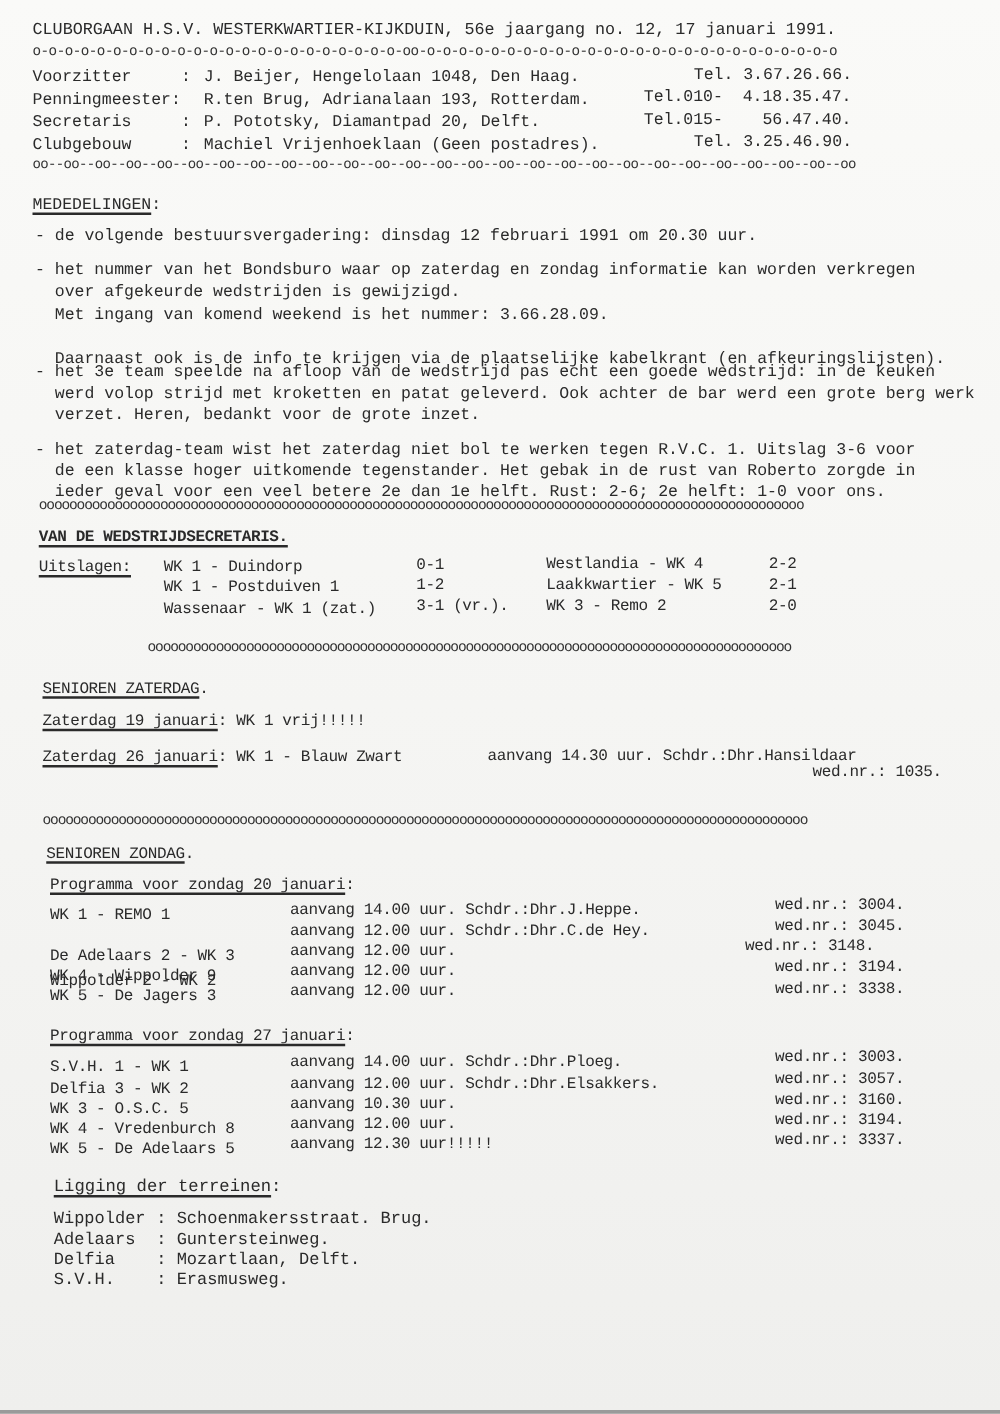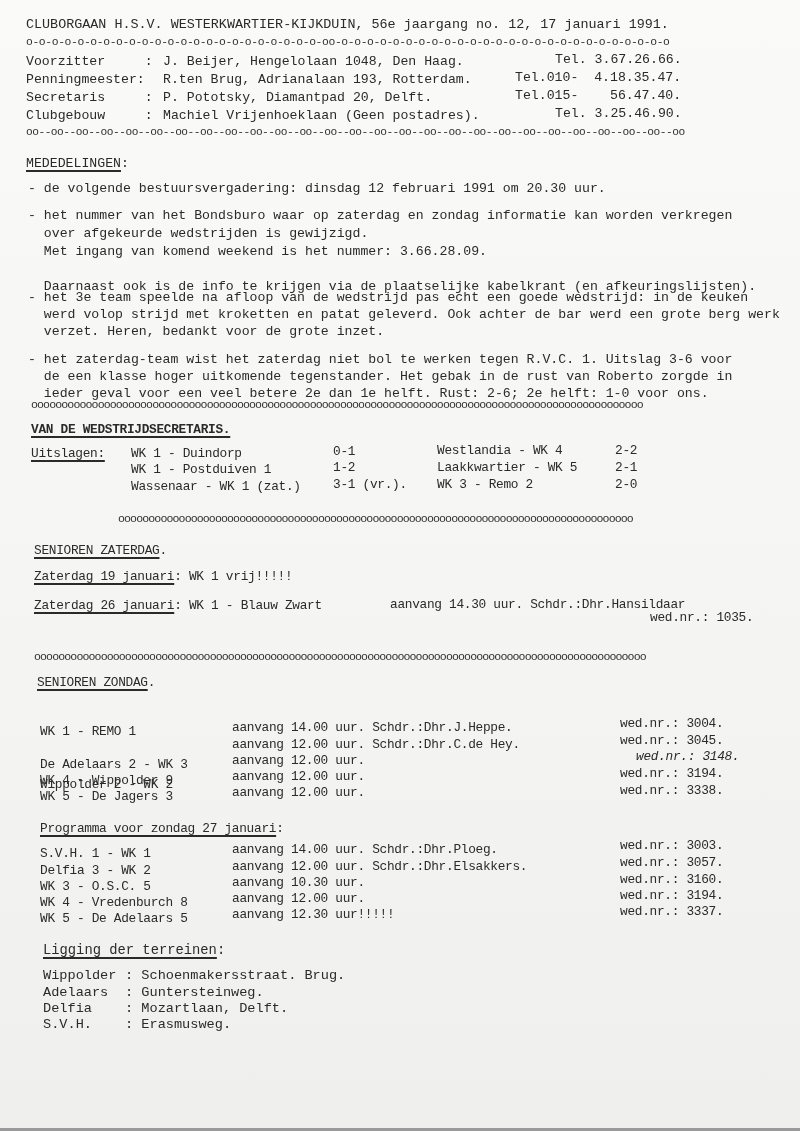--- a/index.html
+++ b/index.html
@@ -97,33 +97,34 @@
   <div class="abs narrow" style="left:34px; top:569px;"><span class="u">Zaterdag 19 januari</span><span>: WK 1 vrij!!!!!</span></div>
 
   <div class="abs narrow" style="left:34px; top:598px;"><span class="u">Zaterdag 26 januari</span><span>: WK 1 - Blauw Zwart</span></div>
   <div class="abs narrow" style="left:390px; top:597px;">aanvang 14.30 uur. Schdr.:Dhr.Hansildaar</div>
   <div class="abs narrow" style="left:650px; top:610px;">wed.nr.: 1035.</div>
 
   <div class="sep" style="left:34px; top:650px; width:760px; font-size:11.6px; letter-spacing:-0.9px;">ooooooooooooooooooooooooooooooooooooooooooooooooooooooooooooooooooooooooooooooooooooooooooooooooooooo</div>
 
   <div class="abs narrow" style="left:37px; top:675px;"><span class="u">SENIOREN ZONDAG</span><span>.</span></div>
 
+  <div class="abs narrow" style="left:40px; top:700px;"><span class="u">Programma voor zondag 20 januari</span><span>:</span></div>
 
   <div>
     <div class="abs narrow" style="left:40px; top:724px;">WK 1 - REMO 1</div>
     <div class="abs narrow" style="left:232px; top:720px;">aanvang 14.00 uur. Schdr.:Dhr.J.Heppe.</div>
     <div class="abs narrow" style="left:620px; top:716px;">wed.nr.: 3004.</div>
 
     <div class="abs narrow" style="left:40px; top:777px;">Wippolder 2 - WK 2</div>
     <div class="abs narrow" style="left:232px; top:737px;">aanvang 12.00 uur. Schdr.:Dhr.C.de Hey.</div>
     <div class="abs narrow" style="left:620px; top:733px;">wed.nr.: 3045.</div>
 
     <div class="abs narrow" style="left:40px; top:757px;">De Adelaars 2 - WK 3</div>
     <div class="abs narrow" style="left:232px; top:753px;">aanvang 12.00 uur.</div>
-    <div class="abs narrow" style="left:636px; top:749px;font-style:italic;">wed.nr.: 3148.</div>
+    <div class="abs narrow" style="left:596px; top:749px;">wed.nr.: 3148.</div>
 
     <div class="abs narrow" style="left:40px; top:773px;">WK 4 - Wippolder 9</div>
     <div class="abs narrow" style="left:232px; top:769px;">aanvang 12.00 uur.</div>
     <div class="abs narrow" style="left:620px; top:766px;">wed.nr.: 3194.</div>
 
     <div class="abs narrow" style="left:40px; top:789px;">WK 5 - De Jagers 3</div>
     <div class="abs narrow" style="left:232px; top:785px;">aanvang 12.00 uur.</div>
     <div class="abs narrow" style="left:620px; top:783px;">wed.nr.: 3338.</div>
   </div>
 

